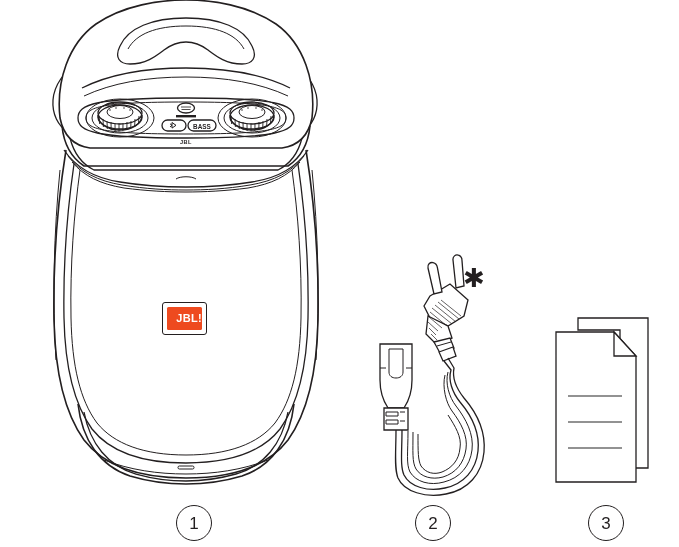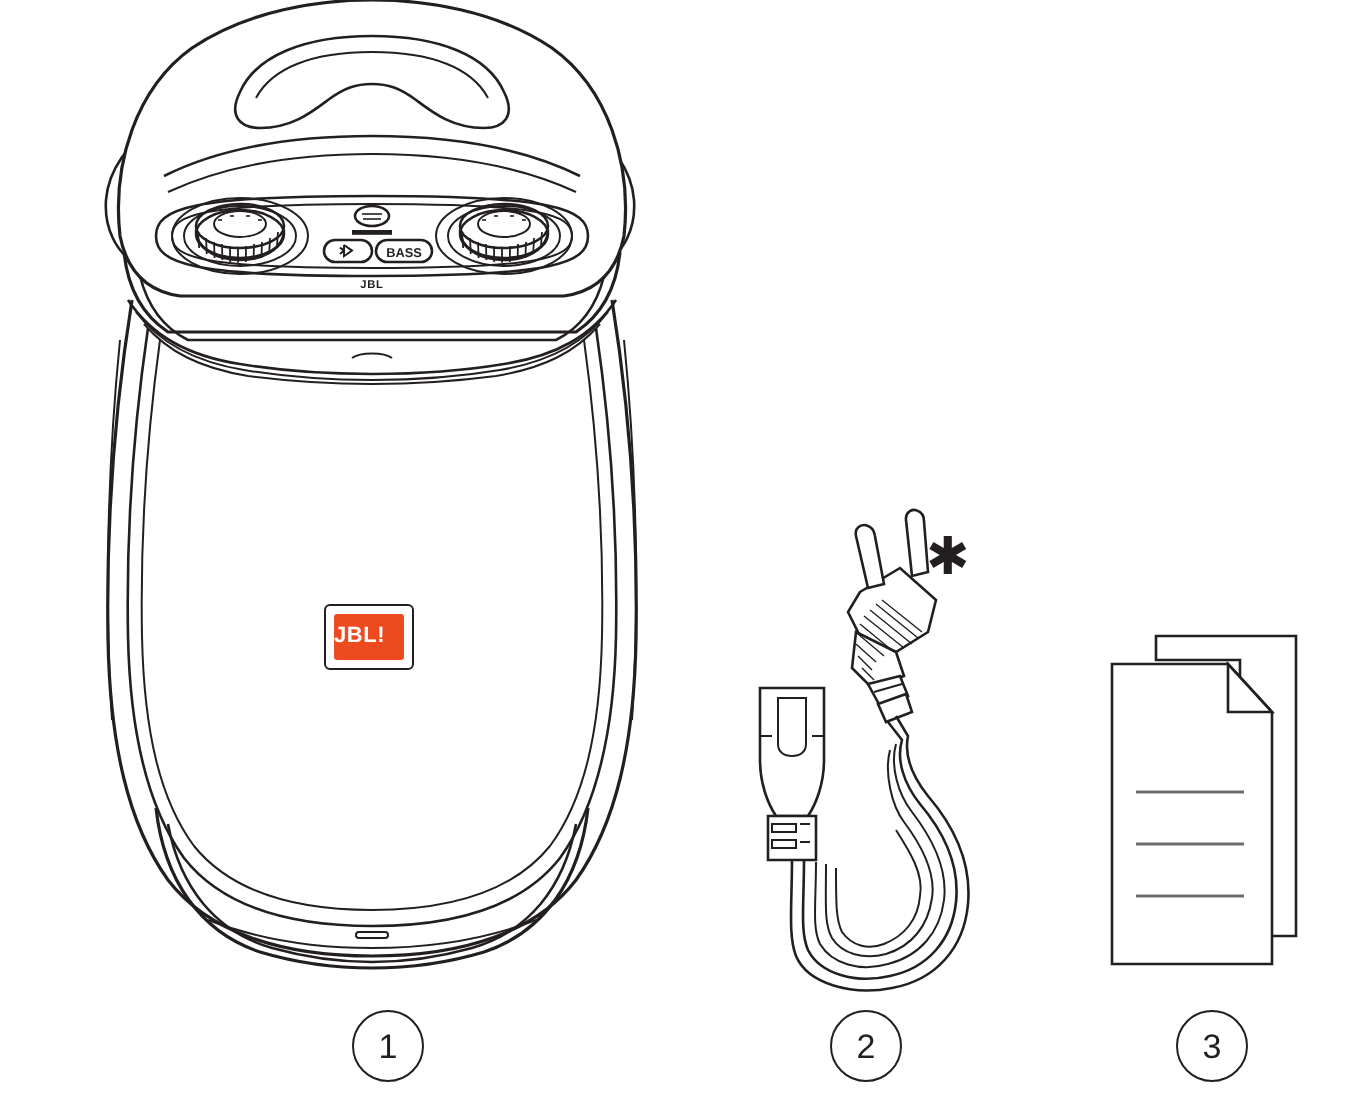--- a/index.html
+++ b/index.html
@@ -178,21 +178,21 @@
     <rect class="ln thin" x="158" y="466" width="16" height="3" rx="1.4" fill="#8c8c8c" stroke="#231f20"></rect>
 
     <path class="ln thin" d="M40,170 C34,230 32,300 36,360"></path>
     <path class="ln thin" d="M292,170 C298,230 300,300 296,360"></path>
   </svg>
 
   <div style="position:absolute;left:162px;top:302px;width:43px;height:31px;
               background:#ffffff;border:1.4px solid #231f20;border-radius:3px;
               display:flex;align-items:center;justify-content:center;">
     <div style="width:35px;height:23px;background:#EE4A1F;border-radius:1.5px;
-                display:flex;align-items:center;justify-content:flex-start;">
+                display:flex;align-items:center;justify-content:flex-end;">
       <span style="color:#ffffff;font-size:11px;font-weight:bold;letter-spacing:0.3px;
                    font-family:'Liberation Sans',sans-serif;line-height:1;">JBL!</span>
     </div>
   </div>
 
   <svg style="position:absolute;left:372px;top:252px;" width="130" height="248" viewBox="0 0 130 248">
 
     <g>
       <path class="ln mid fillw" d="M58,44 L78,32 L96,48 L92,64 L76,74 L58,66 L52,54 Z"></path>
       <path class="ln mid fillw" d="M56,64 L76,74 L80,86 L64,92 L54,82 Z"></path>

